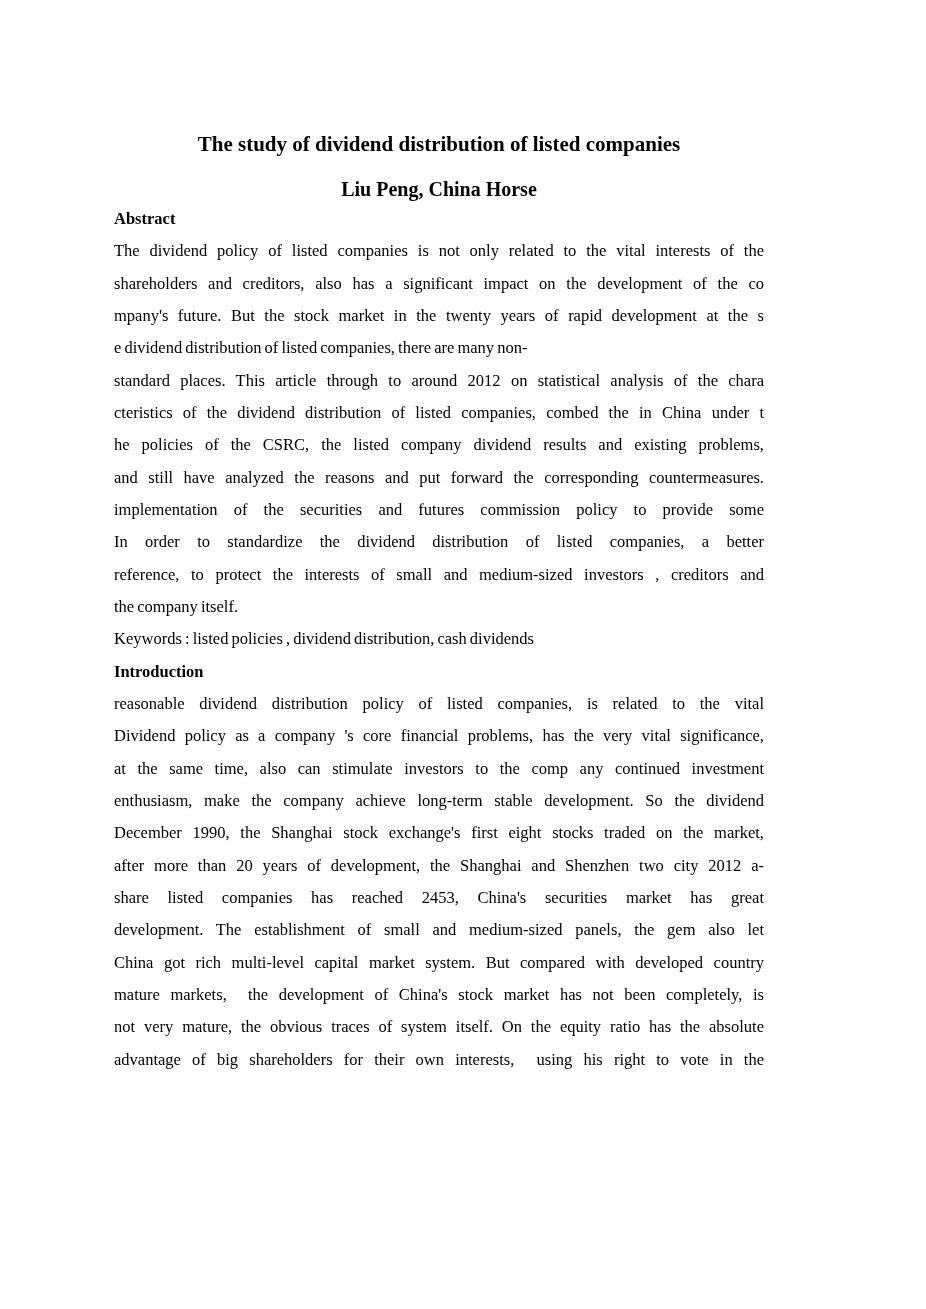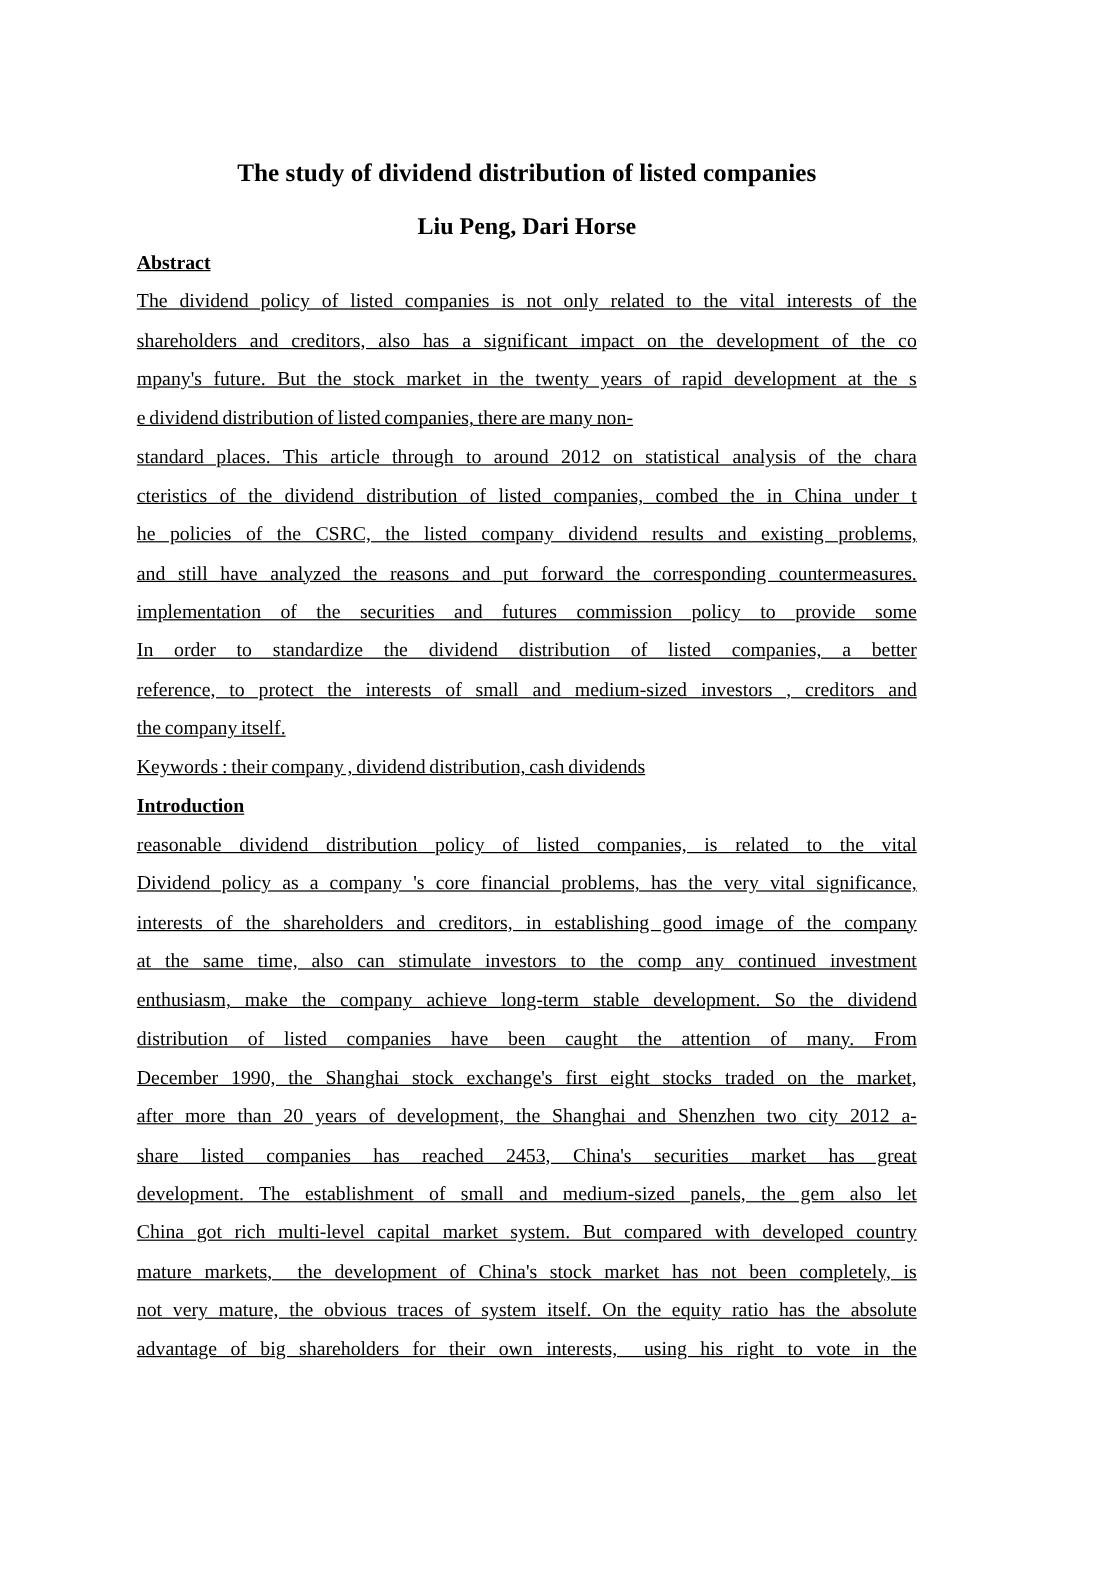--- a/index.html
+++ b/index.html
@@ -33,21 +33,20 @@
   }
   .authors {
     font-size: 20px;
     font-weight: bold;
     text-align: center;
     line-height: 27px;
     margin: 18px 0 0 0;
   }
   .doc-body {
     margin-top: 0;
-    text-decoration: underline;
   }
   .line {
     font-size: 16.5px;
     line-height: 32.33px;
     white-space: pre-wrap;
     word-spacing: -1px;
     text-align: left;
   }
   .line.bold {
     font-weight: bold;
@@ -56,43 +55,41 @@
     text-align: justify;
     text-align-last: justify;
   }
 </style>
 </head>
 <body>
 
 <div class="page">
   <div class="content">
     <h1 class="title">The study of dividend distribution of listed companies</h1>
-    <h2 class="authors">Liu Peng, Dari Horse</h2>
+    <h2 class="authors">Liu Peng, China Horse</h2>
     <div class="doc-body">
         <div class="line bold">Abstract</div>
         <div class="line justify">The dividend policy of listed companies is not only related to the vital interests of the</div>
         <div class="line justify">shareholders and creditors, also has a significant impact on the development of the co</div>
         <div class="line justify">mpany's future. But the stock market in the twenty years of rapid development at the s</div>
         <div class="line">e dividend distribution of listed companies, there are many non-</div>
         <div class="line justify">standard places. This article through to around 2012 on statistical analysis of the chara</div>
         <div class="line justify">cteristics of the dividend distribution of listed companies, combed the in China under t</div>
         <div class="line justify">he policies of the CSRC, the listed company dividend results and existing problems,</div>
         <div class="line justify">and still have analyzed the reasons and put forward the corresponding countermeasures.</div>
         <div class="line justify">implementation of the securities and futures commission policy to provide some</div>
         <div class="line justify">In order to standardize the dividend distribution of listed companies, a better</div>
         <div class="line justify">reference, to protect the interests of small and medium-sized investors , creditors and</div>
         <div class="line">the company itself.</div>
-        <div class="line">Keywords : their company , dividend distribution, cash dividends</div>
+        <div class="line">Keywords : listed policies , dividend distribution, cash dividends</div>
         <div class="line bold">Introduction</div>
         <div class="line justify">reasonable dividend distribution policy of listed companies, is related to the vital</div>
         <div class="line justify">Dividend policy as a company 's core financial problems, has the very vital significance,</div>
-        <div class="line justify">interests of the shareholders and creditors, in establishing good image of the company</div>
         <div class="line justify">at the same time, also can stimulate investors to the comp any continued investment</div>
         <div class="line justify">enthusiasm, make the company achieve long-term stable development. So the dividend</div>
-        <div class="line justify">distribution of listed companies have been caught the attention of many. From</div>
         <div class="line justify">December 1990, the Shanghai stock exchange's first eight stocks traded on the market,</div>
         <div class="line justify">after more than 20 years of development, the Shanghai and Shenzhen two city 2012 a-</div>
         <div class="line justify">share listed companies has reached 2453, China's securities market has great</div>
         <div class="line justify">development. The establishment of small and medium-sized panels, the gem also let</div>
         <div class="line justify">China got rich multi-level capital market system. But compared with developed country</div>
         <div class="line justify">mature markets,&nbsp; the development of China's stock market has not been completely, is</div>
         <div class="line justify">not very mature, the obvious traces of system itself. On the equity ratio has the absolute</div>
         <div class="line justify">advantage of big shareholders for their own interests,&nbsp; using his right to vote in the</div>
       </div>
   </div>

